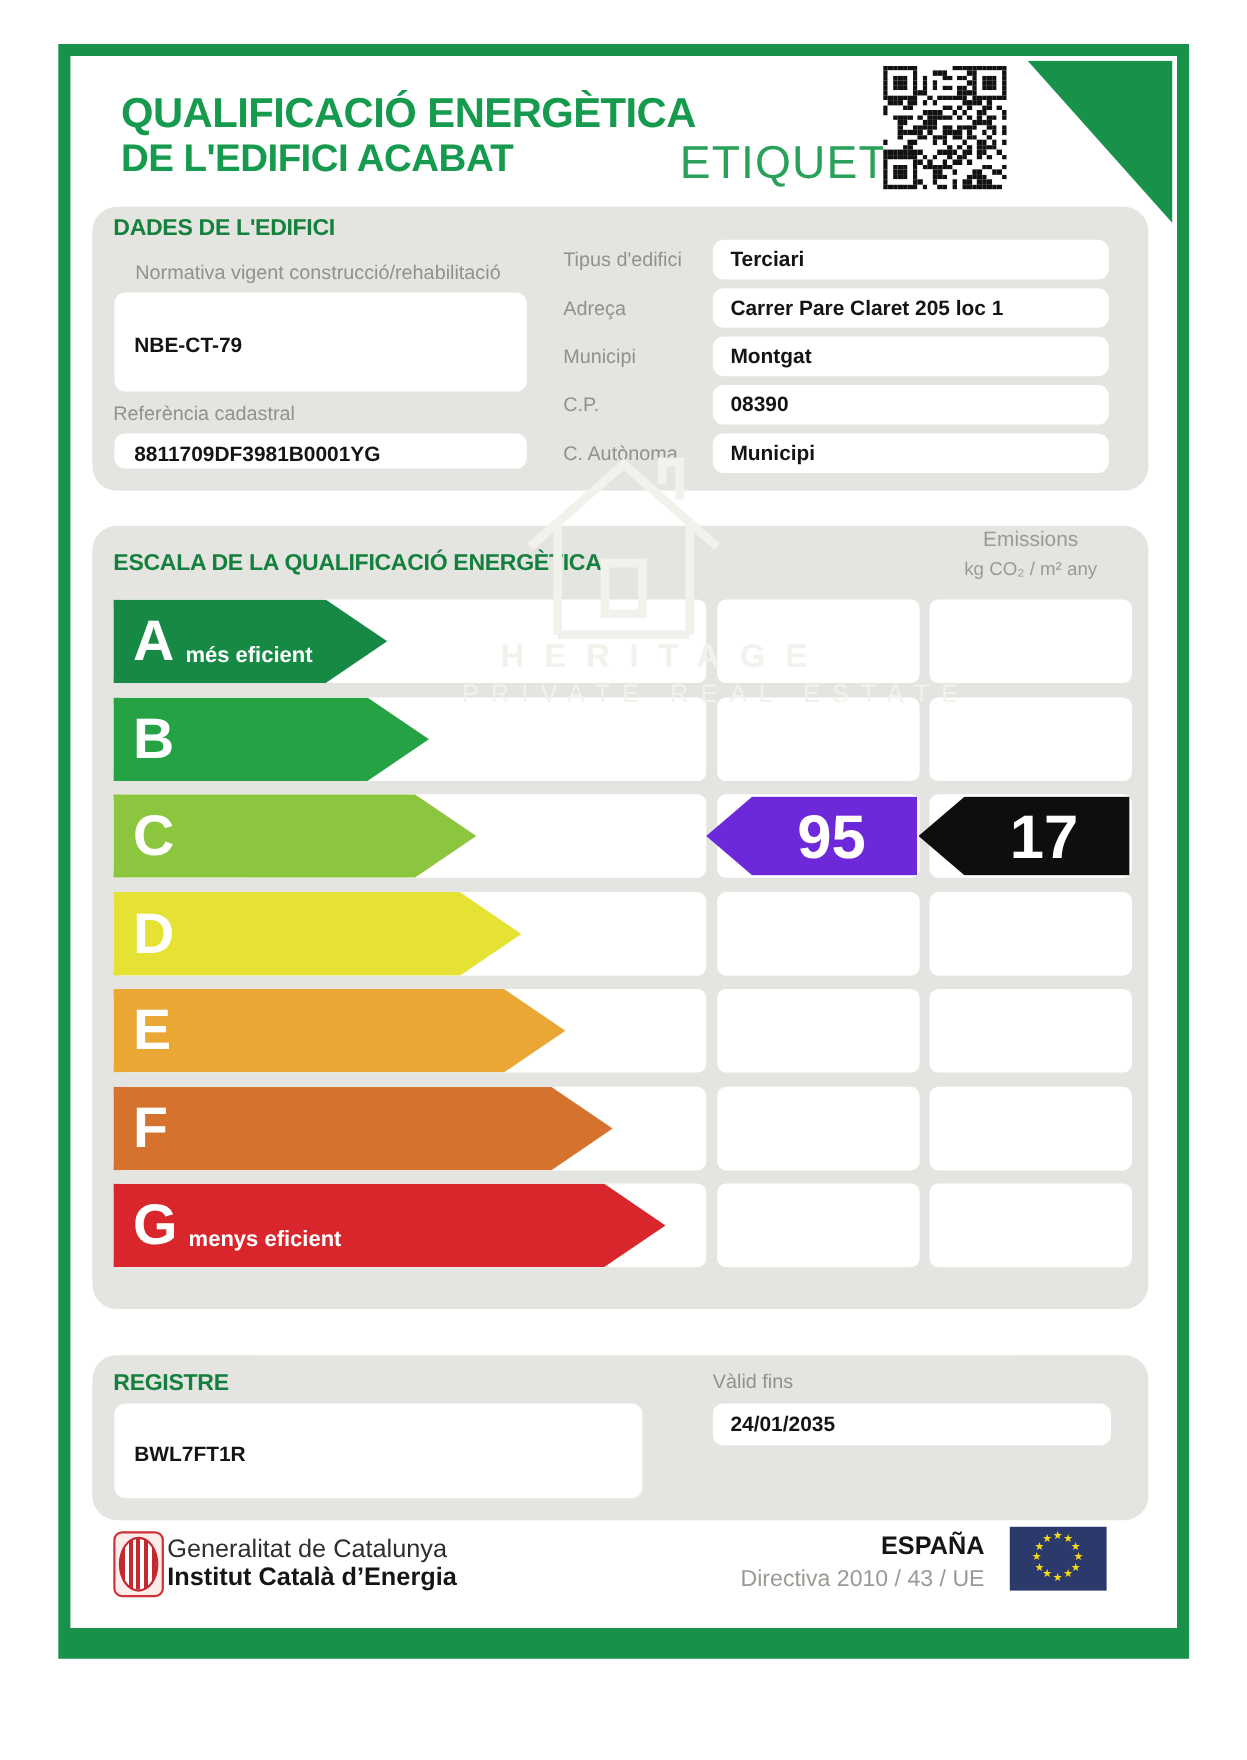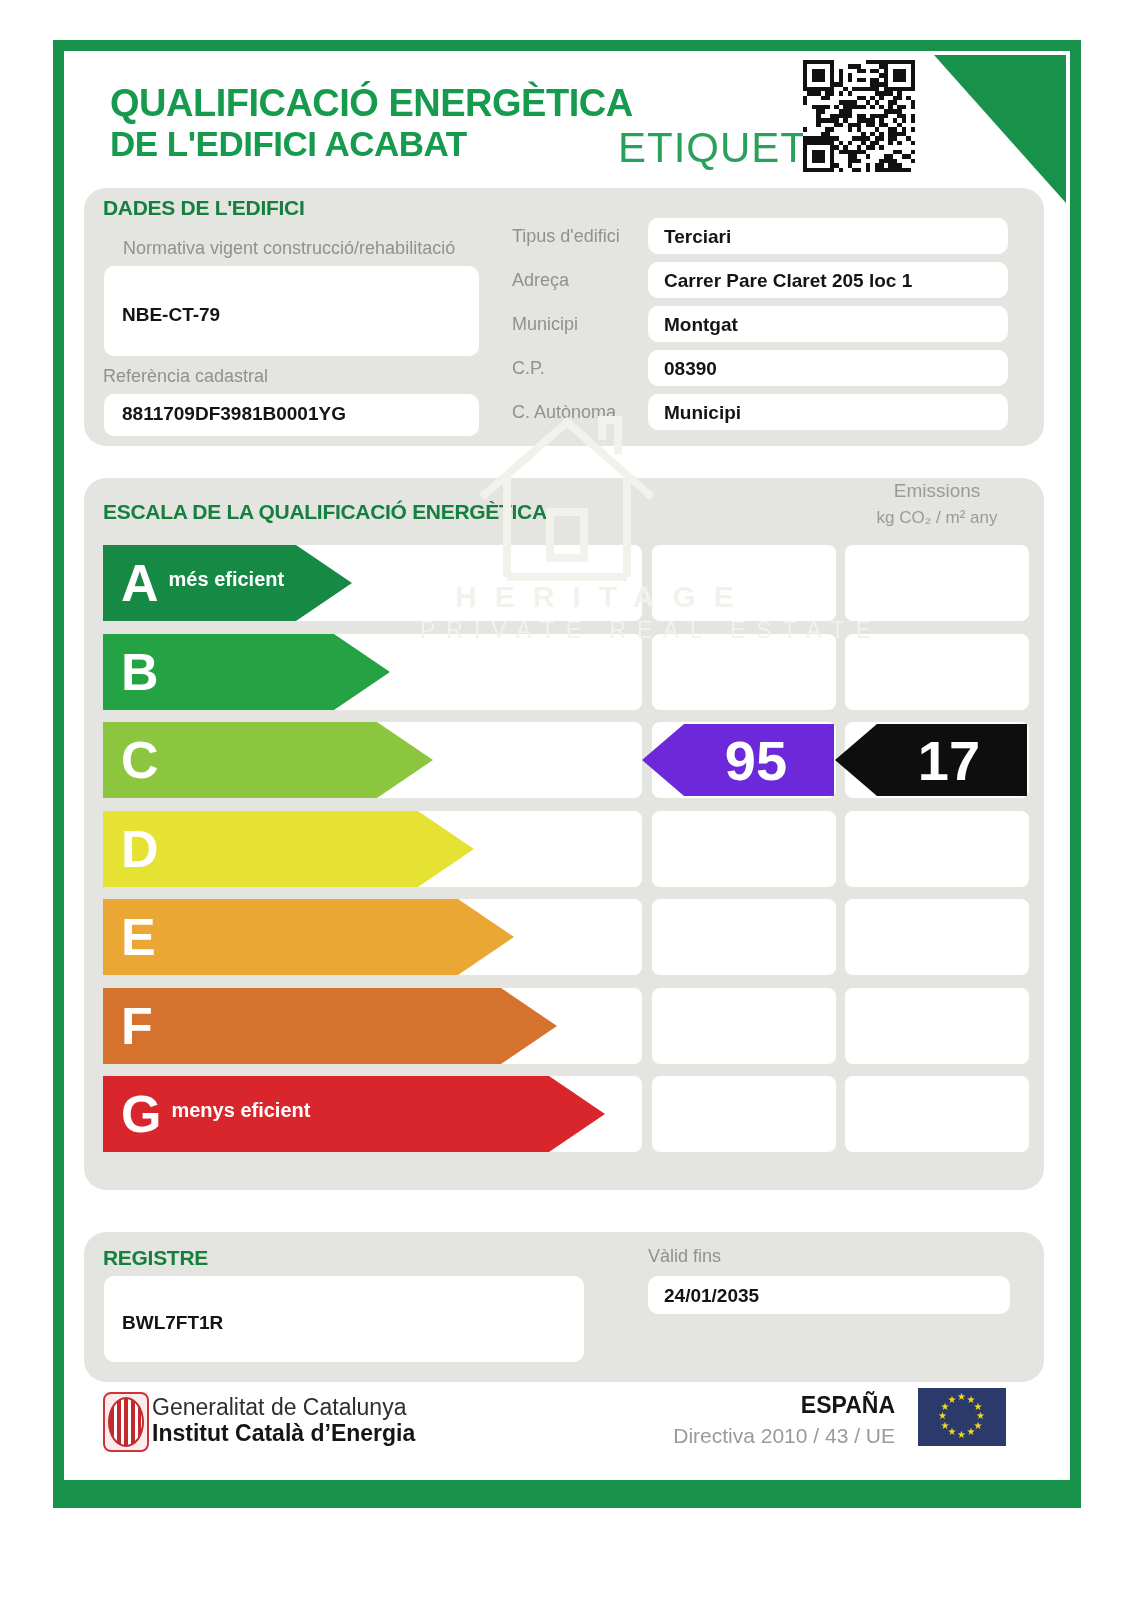--- a/index.html
+++ b/index.html
@@ -35,21 +35,21 @@
   .colhead{position:absolute;text-align:center;color:#9b9b95;}
   .colhead .l1{font-size:19px;} .colhead .l2{font-size:17px;margin-top:6px;}
   
   .srow{position:absolute;left:103px;width:926px;height:76px;}
   .strip{position:absolute;left:0;top:0;width:539px;height:76px;background:#fff;border-radius:8px;}
   .cell{position:absolute;top:0;width:184px;height:76px;background:#fff;border-radius:8px;}
   .cell.c1{left:549px;} .cell.c2{left:742px;}
   .arrow{position:absolute;left:0;top:0;height:76px;display:flex;align-items:center;
          clip-path:polygon(0 0,calc(100% - 56px) 0,100% 50%,calc(100% - 56px) 100%,0 100%);}
   .arrow .letter{font-size:52px;font-weight:bold;color:#fff;padding-left:18px;line-height:76px;}
-  .arrow .note{font-size:20px;font-weight:bold;color:#fff;margin-left:10px;align-self:flex-end;padding-bottom:30px;white-space:nowrap;}
+  .arrow .note{font-size:20px;font-weight:bold;color:#fff;margin-left:10px;align-self:flex-end;padding-bottom:13px;white-space:nowrap;}
   .value-arrow{position:absolute;right:2px;top:2px;bottom:2px;width:156px;color:#fff;
          clip-path:polygon(42px 0,100% 0,100% 100%,42px 100%,0 50%);
          display:flex;align-items:center;justify-content:center;padding-left:36px;
          font-size:56px;font-weight:bold;}
   
   .wm{position:absolute;color:#f2f2ed;z-index:6;pointer-events:none;}
   .wm-house{left:462px;top:392px;}
   .wm-l1{left:455px;top:580px;font-size:30px;letter-spacing:18px;font-weight:bold;}
   .wm-l2{left:420px;top:617px;font-size:23px;letter-spacing:11px;}
   
@@ -702,21 +702,21 @@
       <div class="qm"></div>
     </div>
 
   <div class="panel dades"></div>
   <div class="sec-title" style="left:103px;top:196px;">DADES DE L'EDIFICI</div>
   <div class="glabel" style="left:103px;top:238px;margin-left:20px;">Normativa vigent construcció/rehabilitació</div>
   <div class="wbox" style="left:104px;top:266px;width:375px;height:90px;">
     <div class="bval" style="position:absolute;left:18px;top:38px;">NBE-CT-79</div>
   </div>
   <div class="glabel" style="left:103px;top:366px;">Referència cadastral</div>
-  <div class="wbox" style="left:104px;top:394px;width:375px;height:42px;">
+  <div class="wbox" style="left:104px;top:394px;width:375px;height:32px;">
     <div class="bval" style="position:absolute;left:18px;top:9px;">8811709DF3981B0001YG</div>
   </div>
 
   <div class="fieldrow" style="top:218px;">
     <div class="glabel">Tipus d'edifici</div>
     <div class="wbox">
         <div class="bval">Terciari</div>
       </div>
   </div>
   <div class="fieldrow" style="top:262px;">

